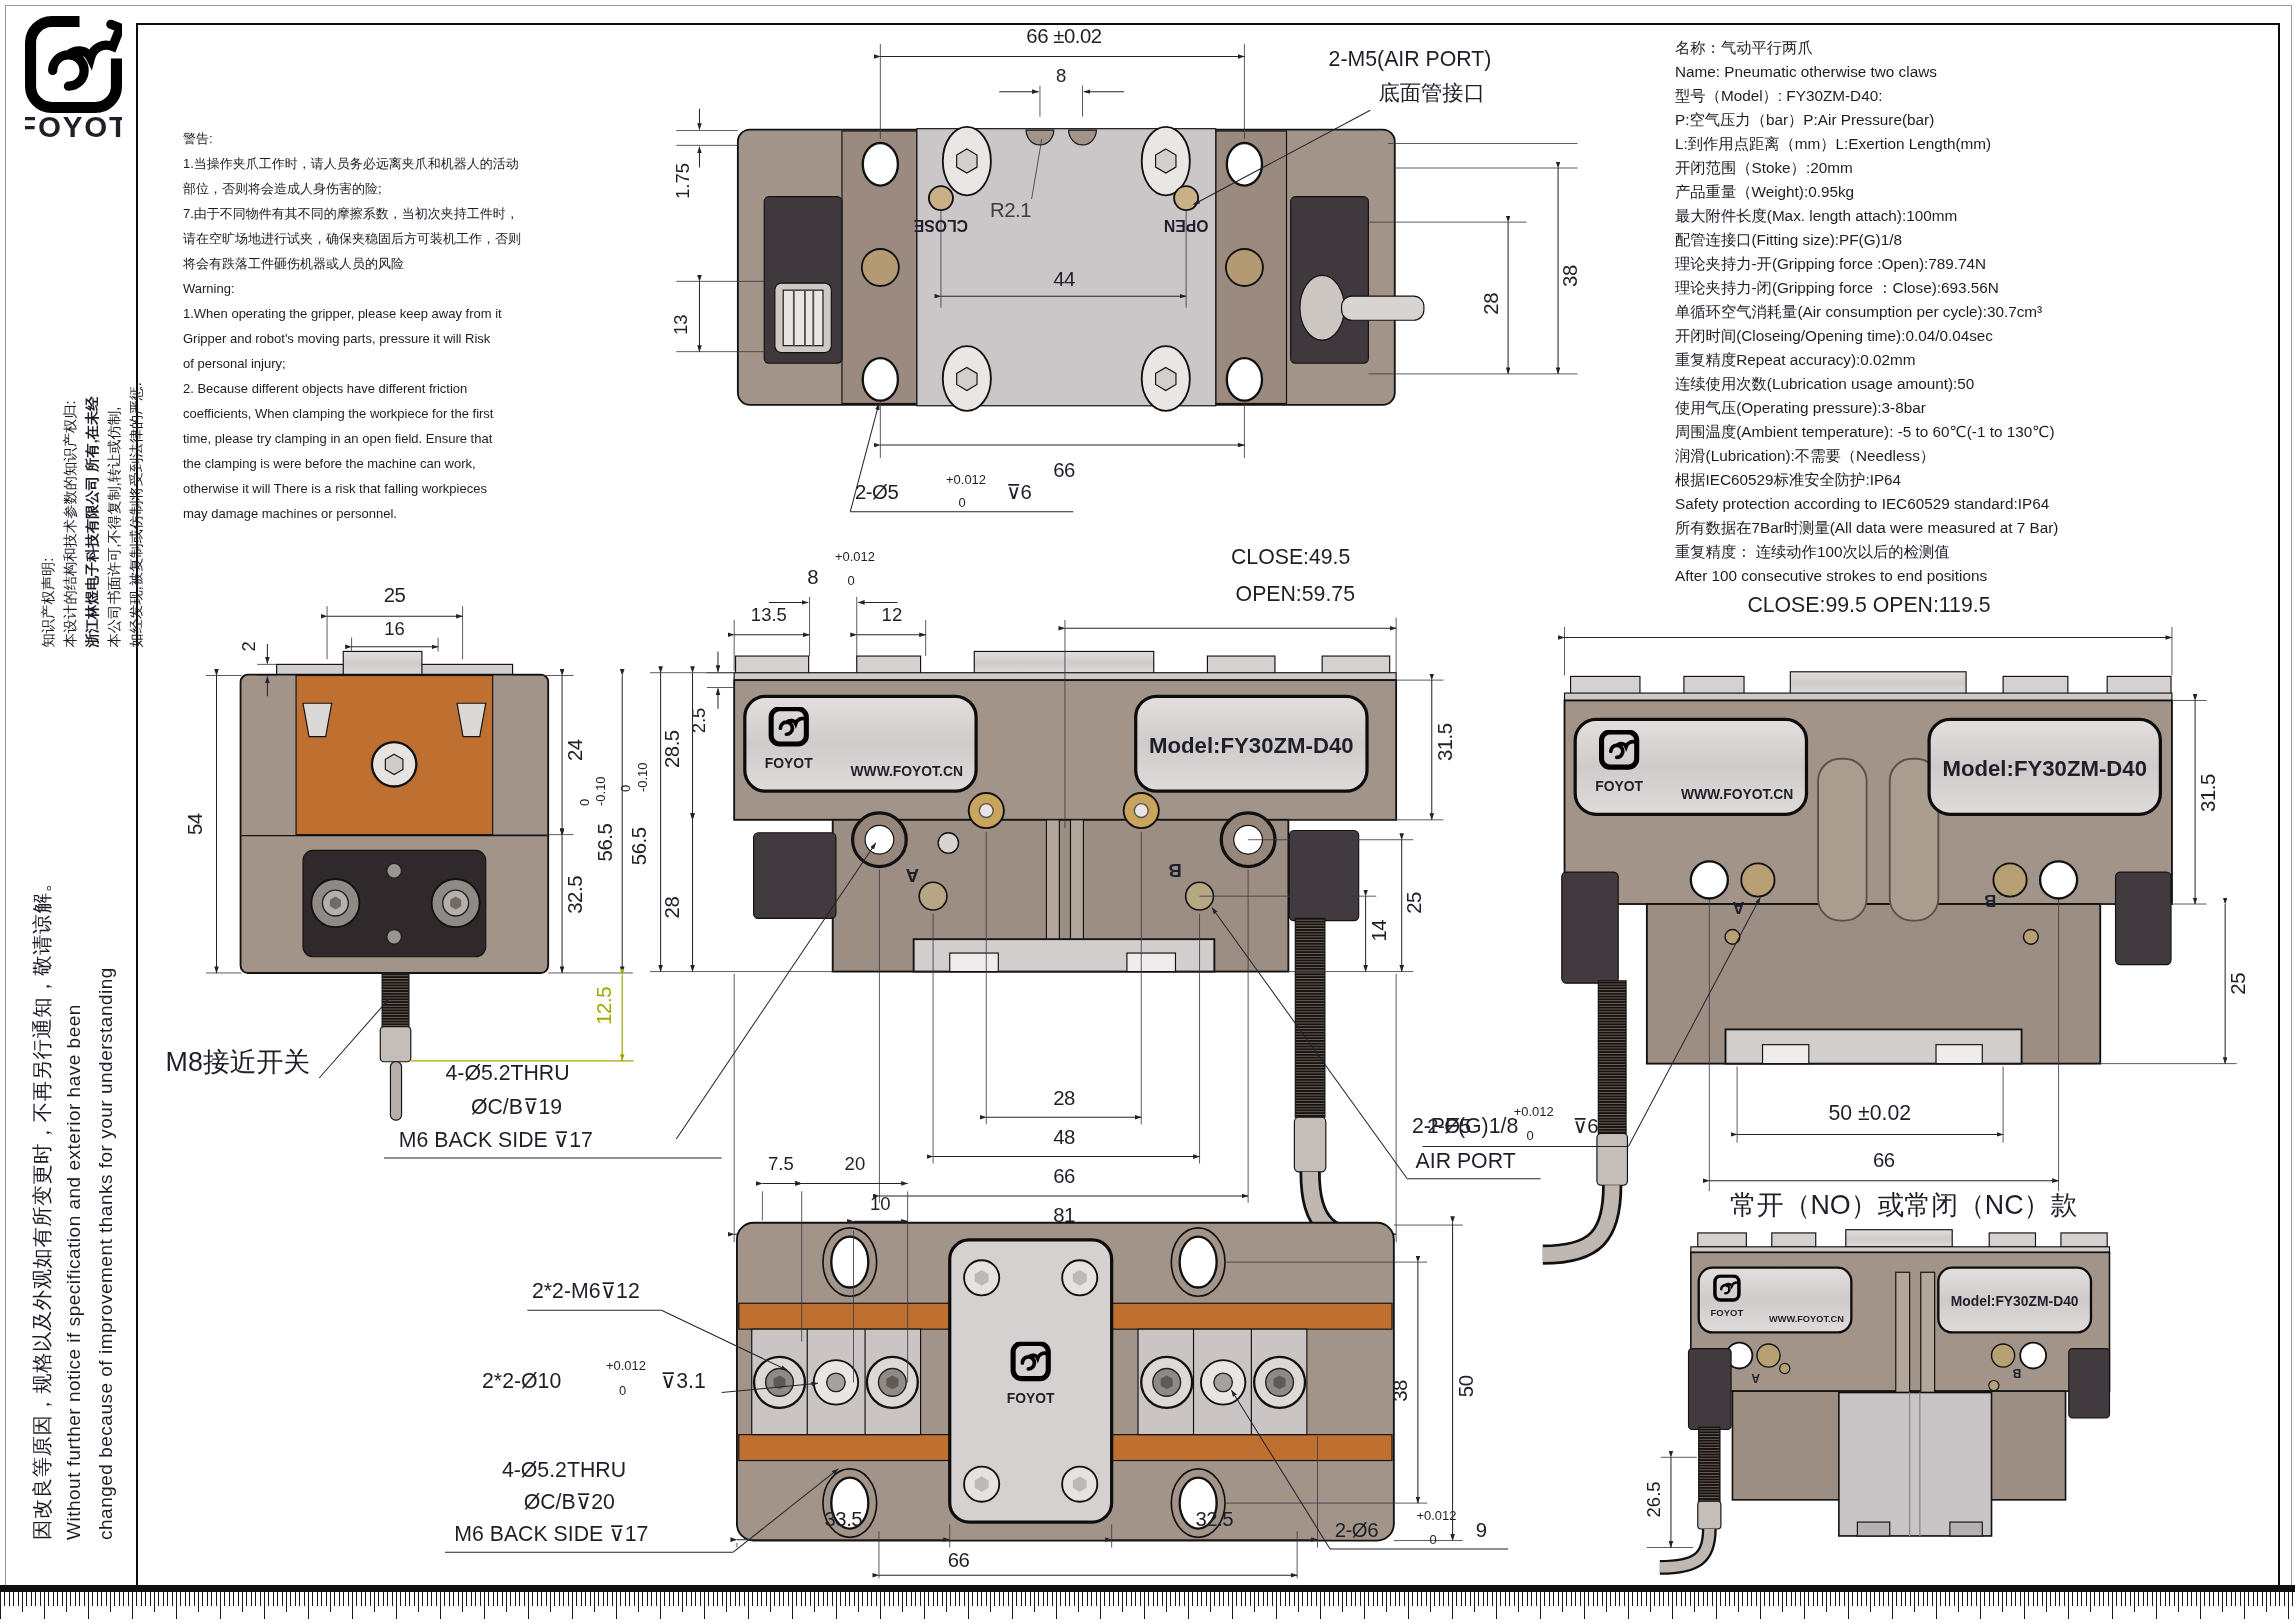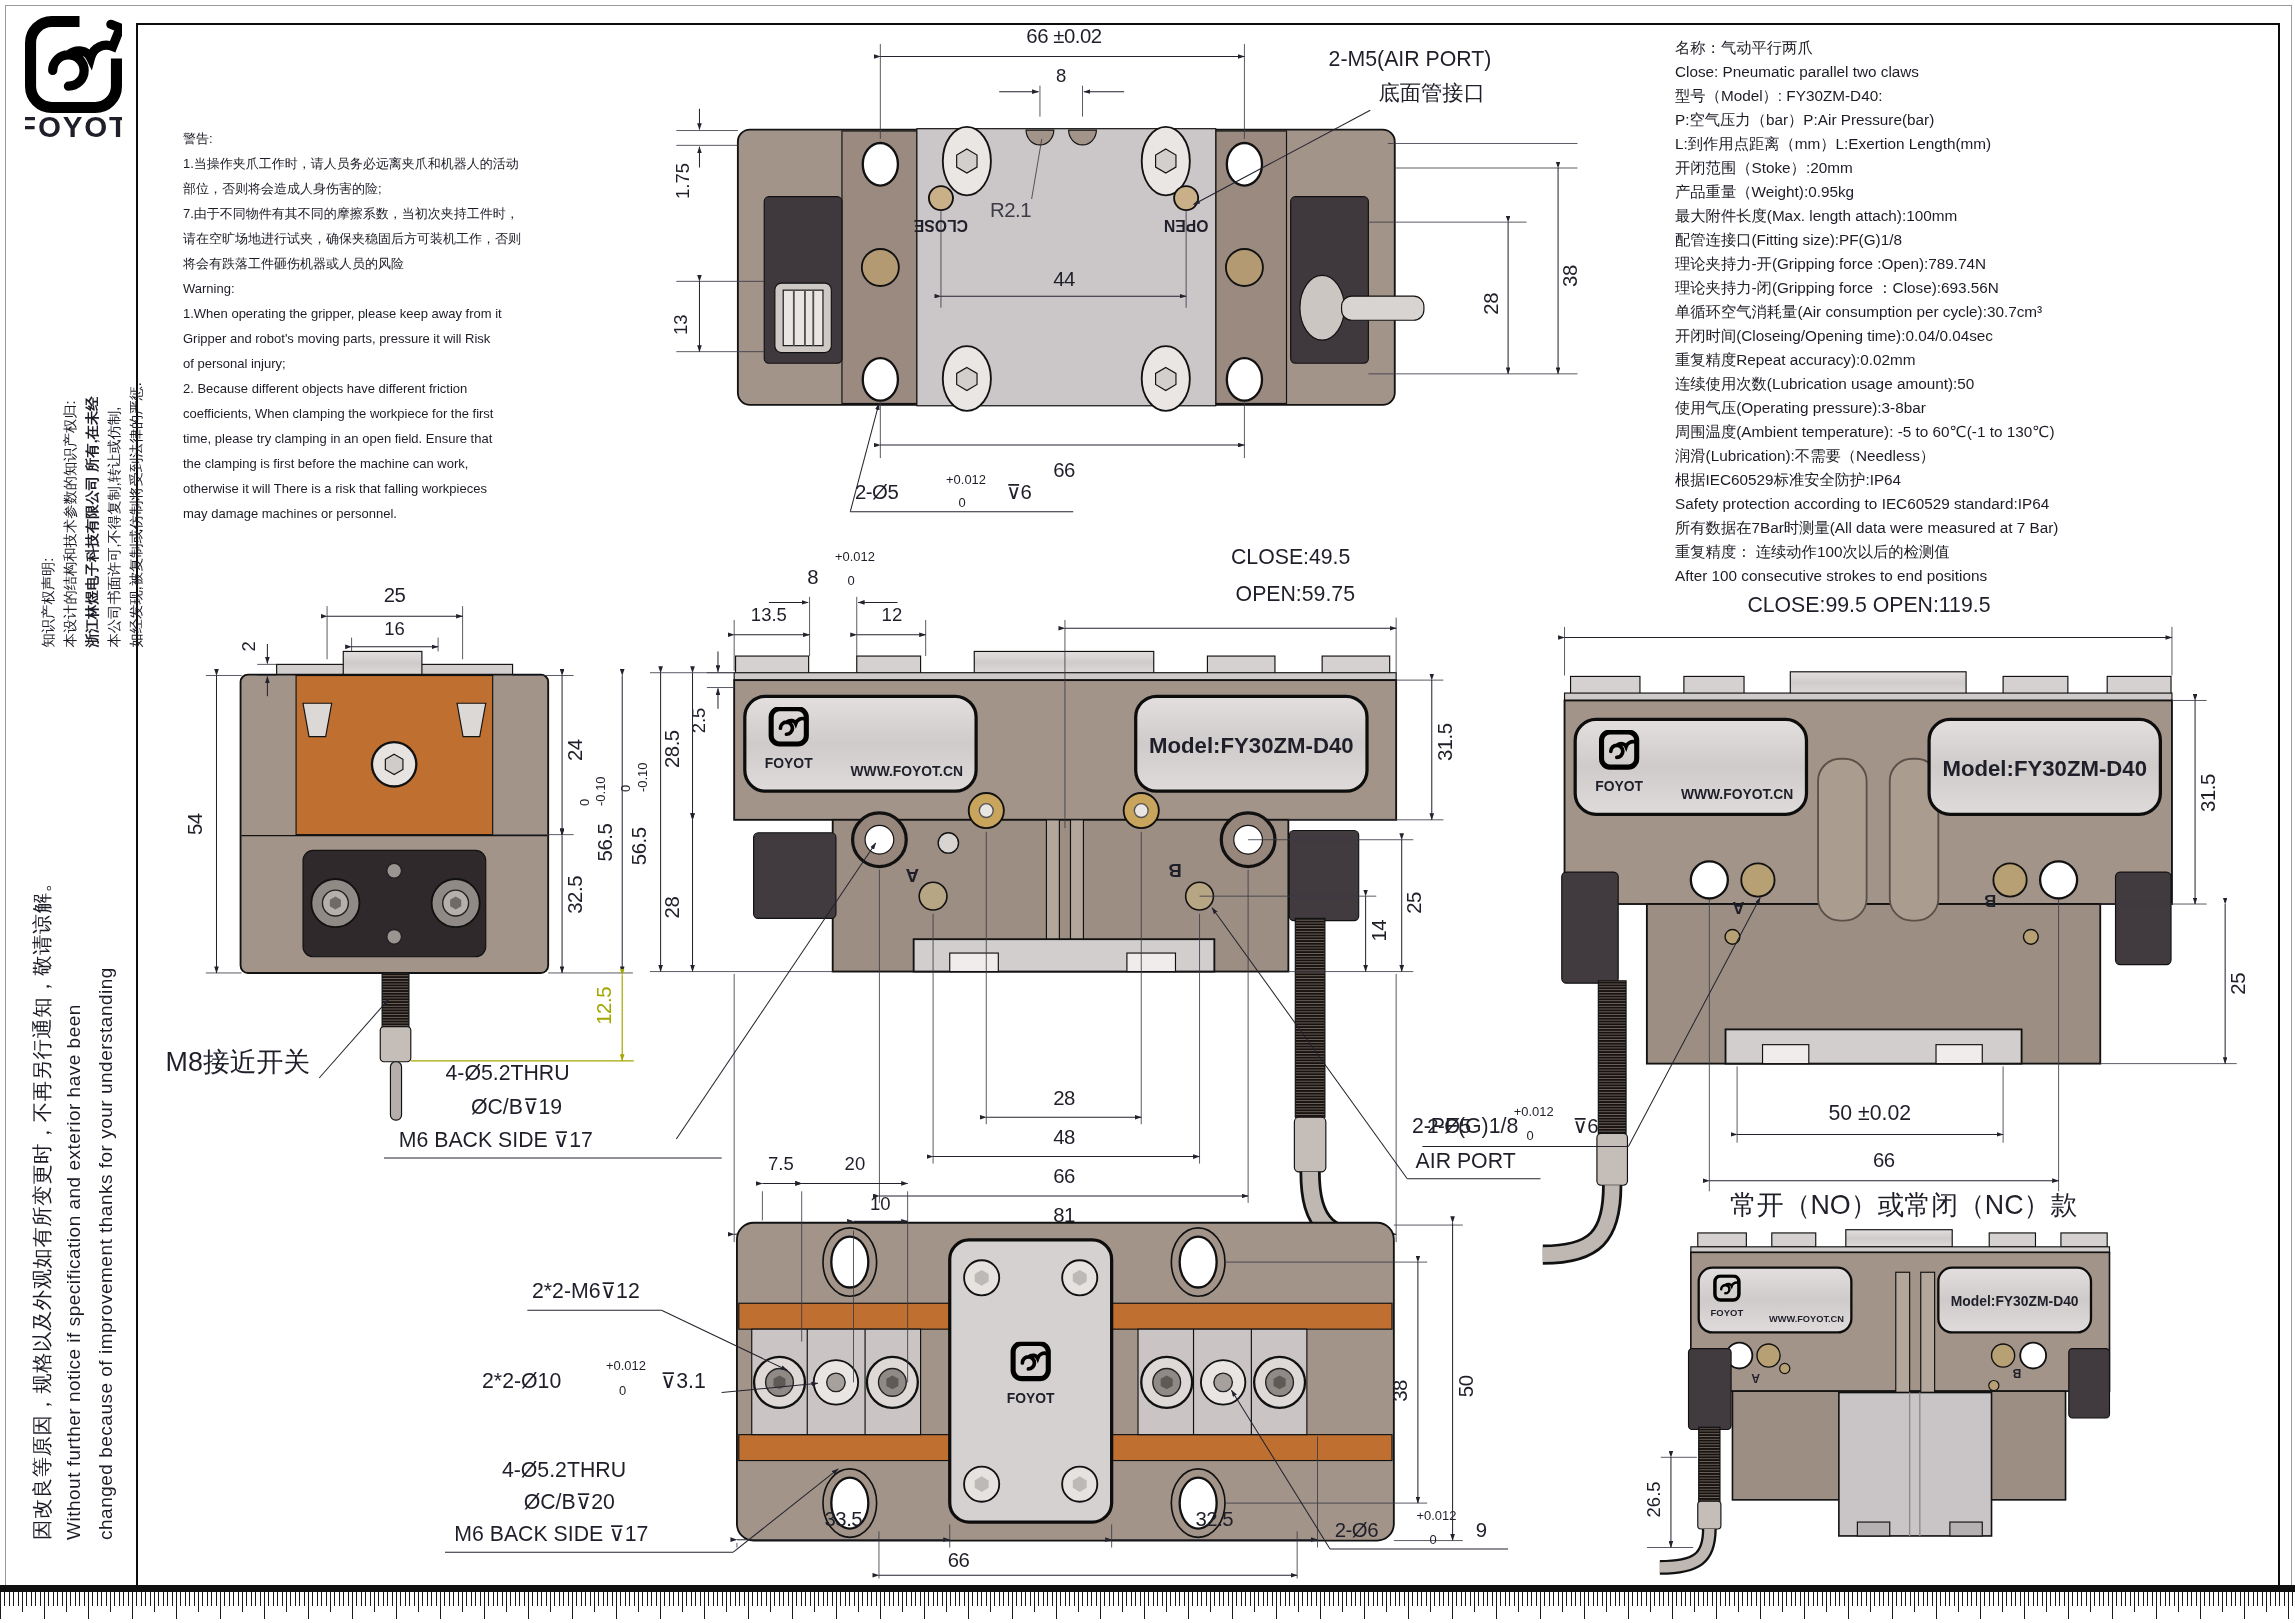--- a/index.html
+++ b/index.html
@@ -81,28 +81,28 @@
     <div class="l">7.由于不同物件有其不同的摩擦系数，当初次夹持工件时，</div>
     <div class="l">请在空旷场地进行试夹，确保夹稳固后方可装机工作，否则</div>
     <div class="l">将会有跌落工件砸伤机器或人员的风险</div>
     <div class="l">Warning:</div>
     <div class="l">1.When operating the gripper, please keep away from it</div>
     <div class="l">Gripper and robot's moving parts, pressure it will Risk</div>
     <div class="l">of personal injury;</div>
     <div class="l">2. Because different objects have different friction</div>
     <div class="l">coefficients, When clamping the workpiece for the first</div>
     <div class="l">time, please try clamping in an open field. Ensure that</div>
-    <div class="l">the clamping is first before the machine can work,</div>
+    <div class="l">the clamping is were before the machine can work,</div>
     <div class="l">otherwise it will There is a risk that falling workpieces</div>
     <div class="l">may damage machines or personnel.</div>
   </div>
 
 <div class="abs" id="specs">
     <div class="l bold">名称：气动平行两爪</div>
-    <div class="l bold">Close: Pneumatic parallel two claws</div>
+    <div class="l bold">Name: Pneumatic otherwise two claws</div>
     <div class="l bold">型号（Model）: FY30ZM-D40:</div>
     <div class="l">P:空气压力（bar）P:Air Pressure(bar)</div>
     <div class="l">L:到作用点距离（mm）L:Exertion Length(mm)</div>
     <div class="l">开闭范围（Stoke）:20mm</div>
     <div class="l">产品重量（Weight):0.95kg</div>
     <div class="l">最大附件长度(Max. length attach):100mm</div>
     <div class="l">配管连接口(Fitting size):PF(G)1/8</div>
     <div class="l">理论夹持力-开(Gripping force :Open):789.74N</div>
     <div class="l">理论夹持力-闭(Gripping force ：Close):693.56N</div>
     <div class="l bold">单循环空气消耗量(Air consumption per cycle):30.7cm³</div>

